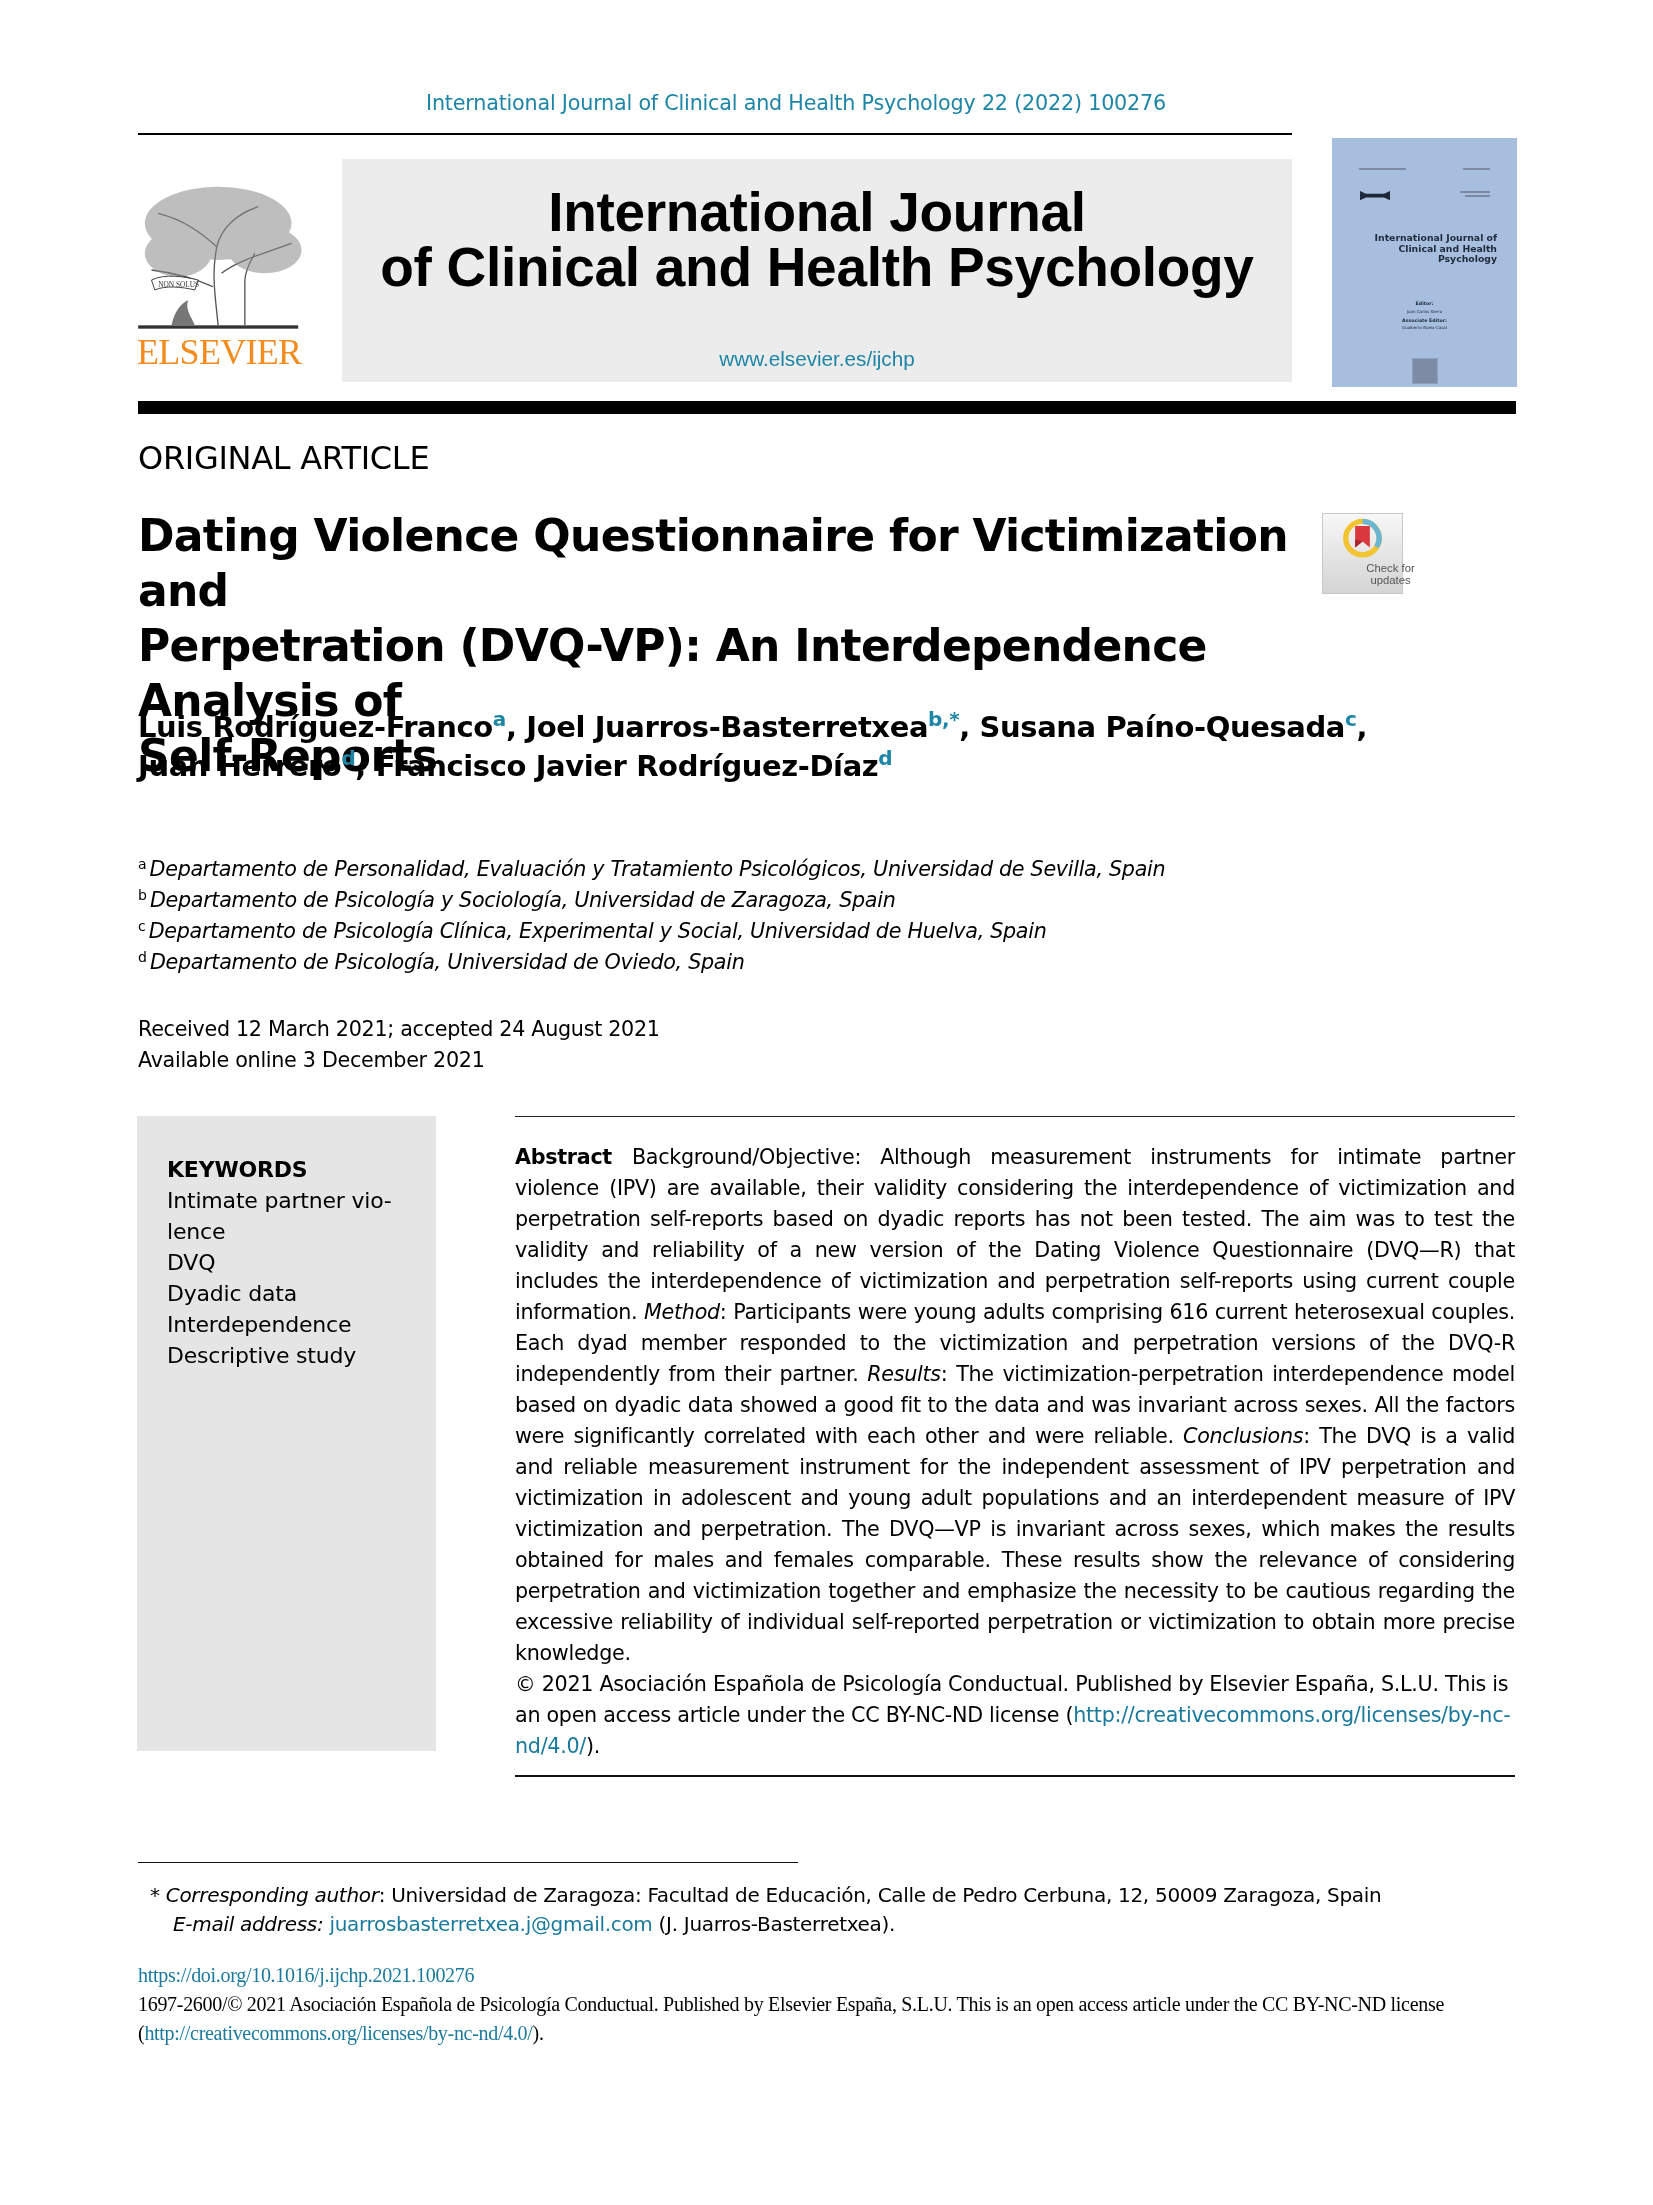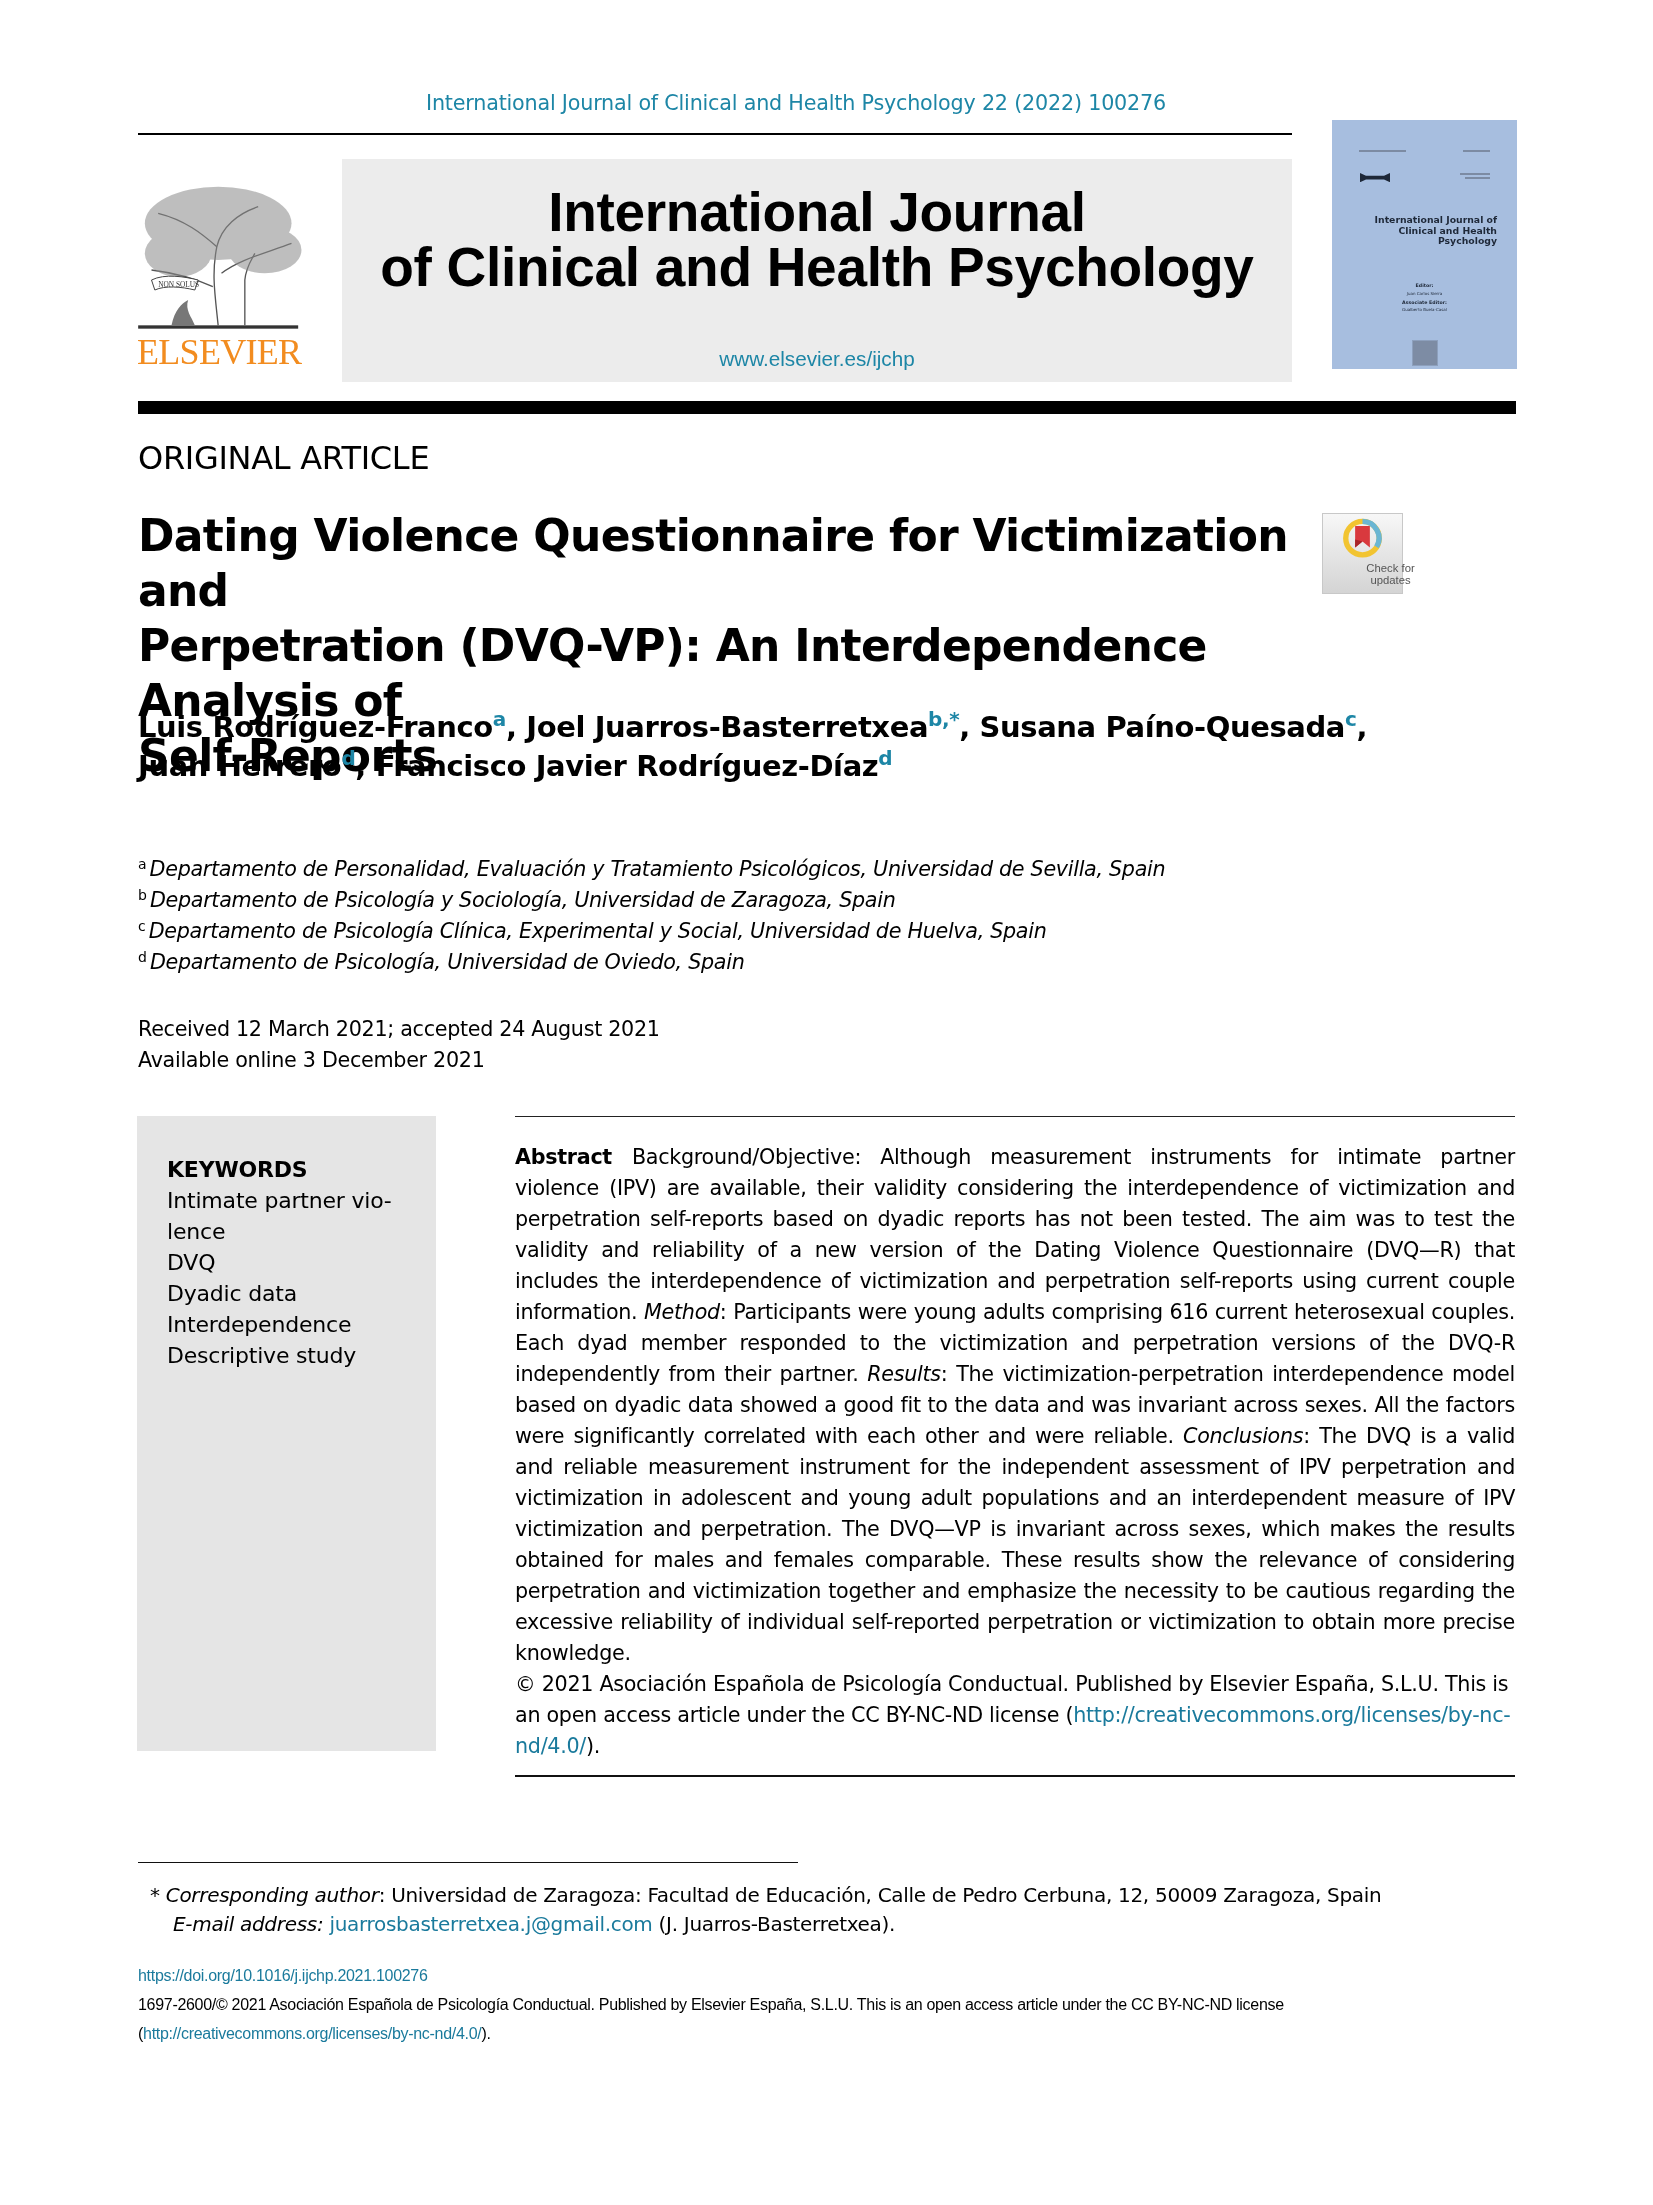--- a/index.html
+++ b/index.html
@@ -11,21 +11,21 @@
                     font-family:"DejaVu Sans", sans-serif; letter-spacing:-0.2px; }
   .top-rule { left:138px; top:133px; width:1154px; height:2px; background:#000; }
   .logo { left:138px; top:180px; width:167px; height:187px; }
   .elsevier-word { left:137px; top:331px; width:173px; font-family:"Liberation Serif","DejaVu Serif",serif;
                    font-size:36px; color:#f28c1f; letter-spacing:-0.7px; }
   .journal-band { left:342px; top:159px; width:950px; height:223px; background:#ececec; }
   .journal-title { left:342px; top:185px; width:950px; text-align:center; font-family:"Liberation Sans", sans-serif;
                    font-weight:bold; font-size:55px; line-height:55px; letter-spacing:-0.3px; }
   .journal-url { left:342px; top:347px; width:950px; text-align:center; font-size:20.7px; color:#1d86a6;
                  font-family:"Liberation Sans", sans-serif; }
-  .cover { left:1332px; top:120px; width:185px; height:249px; background:#a7bedf; overflow:hidden; }
+  .cover { left:1332px; top:138px; width:185px; height:249px; background:#a7bedf; overflow:hidden; }
   .cover .tiny { position:absolute; font-size:4px; color:#4a5a70; }
   .cover .ctitle { position:absolute; right:20px; top:95px; text-align:right; font-weight:bold;
                    font-size:9.3px; line-height:10.7px; color:#1e2838; font-family:"DejaVu Sans", sans-serif; }
   .cover .ed { position:absolute; left:0; width:100%; text-align:center; font-size:4.7px; color:#1e2838; font-weight:bold; }
   .thick-rule { left:138px; top:401px; width:1378px; height:13.3px; background:#000; }
   .section-label { left:138px; top:439px; font-size:32px; font-family:"DejaVu Sans", sans-serif; letter-spacing:-0.3px; }
   .title { left:138px; top:508px; width:1174px; font-size:44px; font-weight:bold; line-height:55px;
            font-family:"DejaVu Sans", sans-serif; letter-spacing:-0.7px; }
   .badge { left:1322px; top:513px; width:79px; height:79px; background:linear-gradient(#f7f7f7,#d4d4d4);
            border:0.7px solid #c8c8c8; }
@@ -42,21 +42,21 @@
   .kw-list { left:167px; top:1142px; width:260px; font-size:22px; line-height:31px; font-family:"DejaVu Sans", sans-serif; letter-spacing:-0.2px; }
   .kw-heading { font-weight:bold;margin-top:12px; }
   .abs-rule-top { left:515px; top:1116px; width:1000px; height:1.3px; background:#222; }
   .abstract { left:515px; top:1142px; width:1000px; font-size:20.7px; line-height:31px; text-align:justify;
               font-family:"DejaVu Sans", sans-serif; letter-spacing:-0.3px; }
   .abstract .lead { font-weight:bold; margin-right:20px; }
   .abs-rule-bottom { left:515px; top:1775px; width:1000px; height:2px; background:#111; }
   .fn-rule { left:138px; top:1862px; width:660px; height:1.3px; background:#111; }
   .footnote { left:150px; top:1881px; width:1360px; font-size:20px; line-height:29px; font-family:"DejaVu Sans", sans-serif; letter-spacing:-0.3px; }
   .footnote .pad { padding-left:23px; }
-  .doi-block { left:138px; top:1961px; width:1378px; font-size:16px; line-height:29px; font-family:Liberation Sans, sans-serif; letter-spacing:-0.3px; }
+  .doi-block { left:138px; top:1961px; width:1378px; font-size:20px; line-height:29px; font-family:Liberation Serif, serif; letter-spacing:-0.3px; }
   i { font-style:italic; }
 </style>
 </head>
 <body>
 
 <div class="abs running-header">International Journal of Clinical and Health Psychology 22 (2022) 100276</div>
 <div class="abs top-rule"></div>
 
 <div class="abs logo">
   <svg width="167" height="150" viewBox="0 0 250 225">

